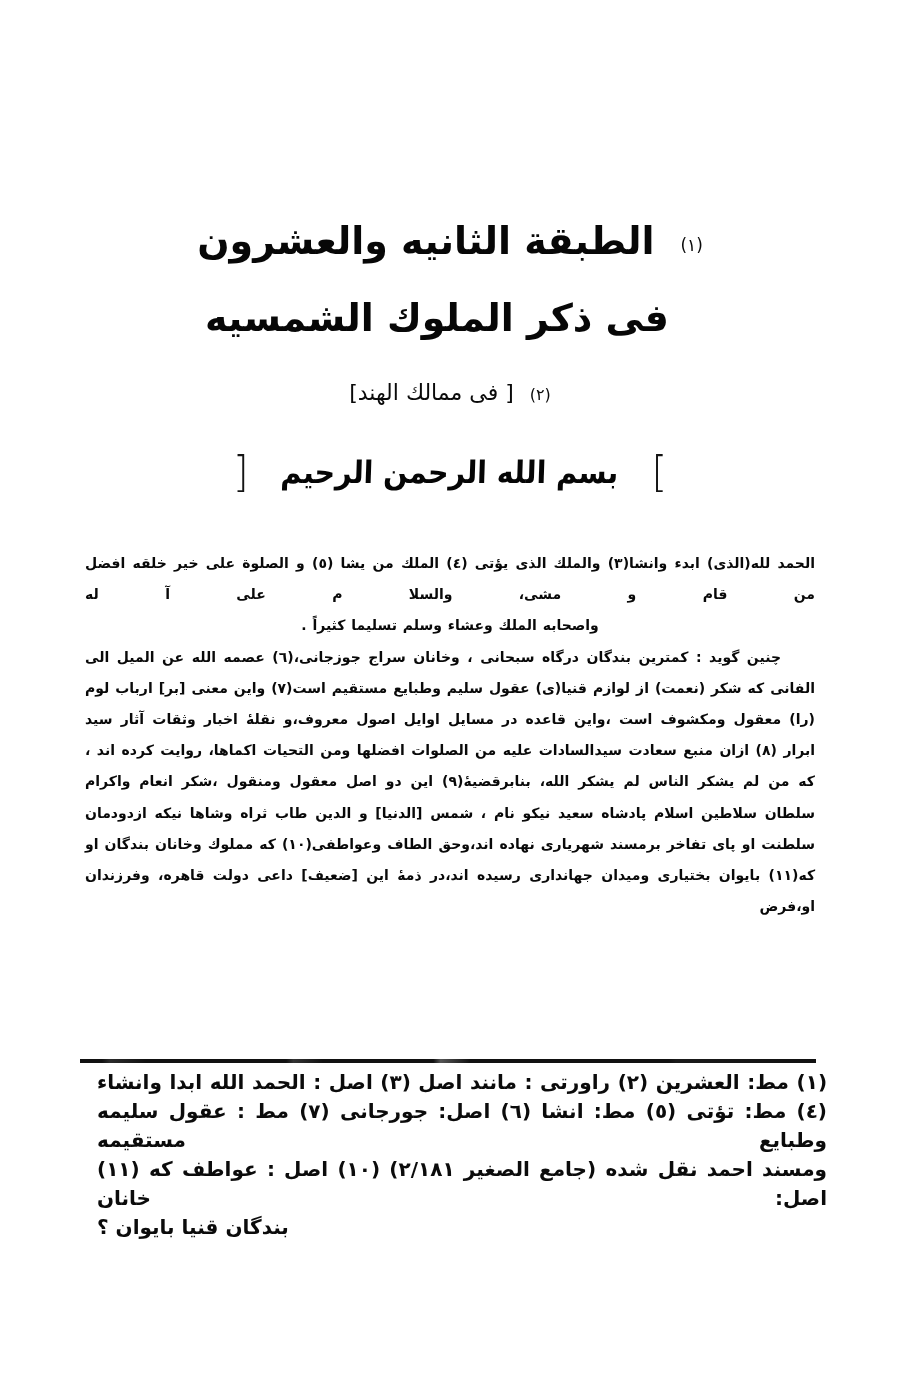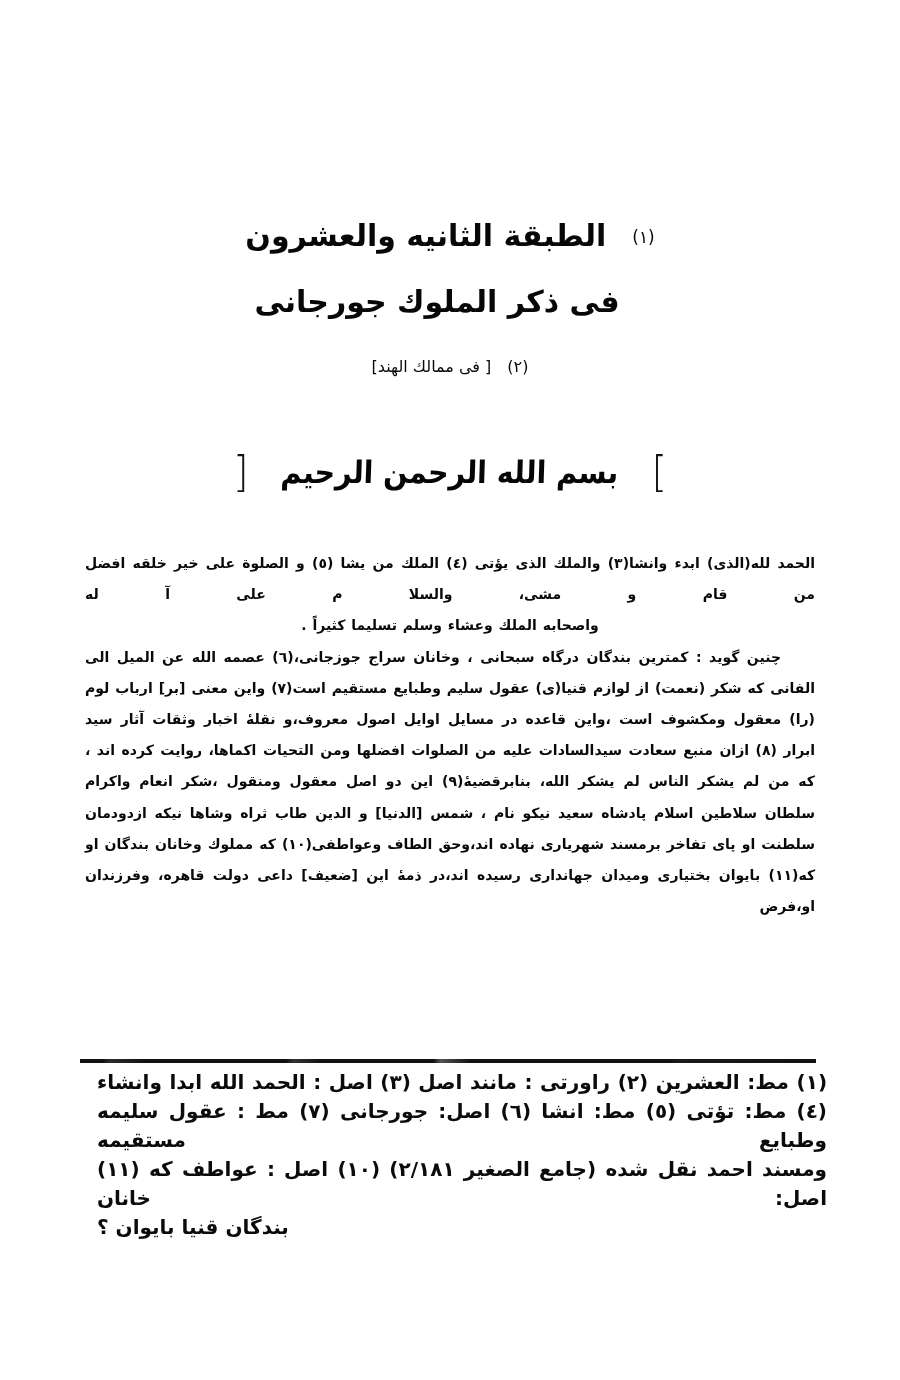--- a/index.html
+++ b/index.html
@@ -27,21 +27,21 @@
     position: absolute;
     left: 85px;
     right: 85px;
     top: 214px;
     text-align: center;
     direction: rtl;
   }
 
   .title-line {
     display: block;
-    font-size: 30px;
+    font-size: 38px;
     line-height: 1.45;
     letter-spacing: 0.5px;
     font-weight: 600;
     white-space: nowrap;
     color: #070707;
     -webkit-font-smoothing: none;
   }
 
   .title-row {
     display: flex;
@@ -68,21 +68,21 @@
     flex-direction: row-reverse;
     align-items: baseline;
     justify-content: center;
     gap: 16px;
     margin-top: 34px;
   }
   .subtitle-marker {
     font-size: 16px;
   }
   .subtitle-text {
-    font-size: 16px;
+    font-size: 22px;
     letter-spacing: 0.6px;
     white-space: nowrap;
   }
 
   
   .basmala-row {
     position: absolute;
     left: 0;
     right: 0;
     top: 452px;
@@ -183,21 +183,21 @@
 
 <div class="page">
 
   <div class="head-block">
 
     <div class="title-row">
       <span class="title-line">الطبقة الثانيه والعشرون</span>
       <span class="title-marker">(١)</span>
     </div>
 
-    <span class="title-line title-line-2">فى ذكر الملوك جورجانى</span>
+    <span class="title-line title-line-2">فى ذكر الملوك الشمسيه</span>
 
     <div class="subtitle-row">
       <span class="subtitle-text">[ فى ممالك الهند]</span>
       <span class="subtitle-marker">(٢)</span>
     </div>
   </div>
 
   <div class="basmala-row">
     <span class="bracket">[</span>
     <span class="basmala-art">بسم الله الرحمن الرحيم</span>

